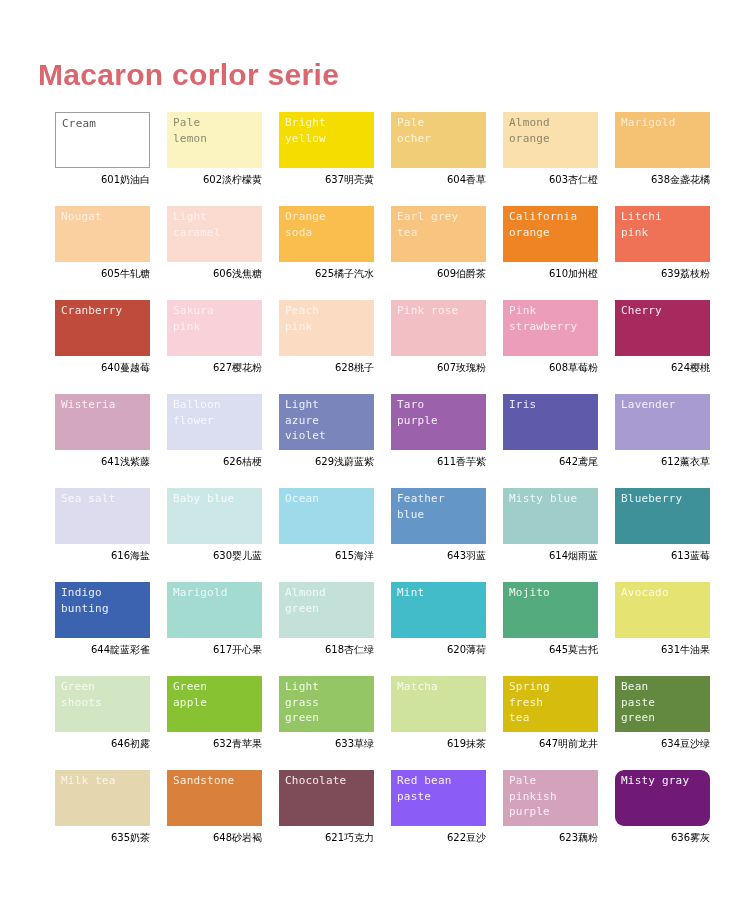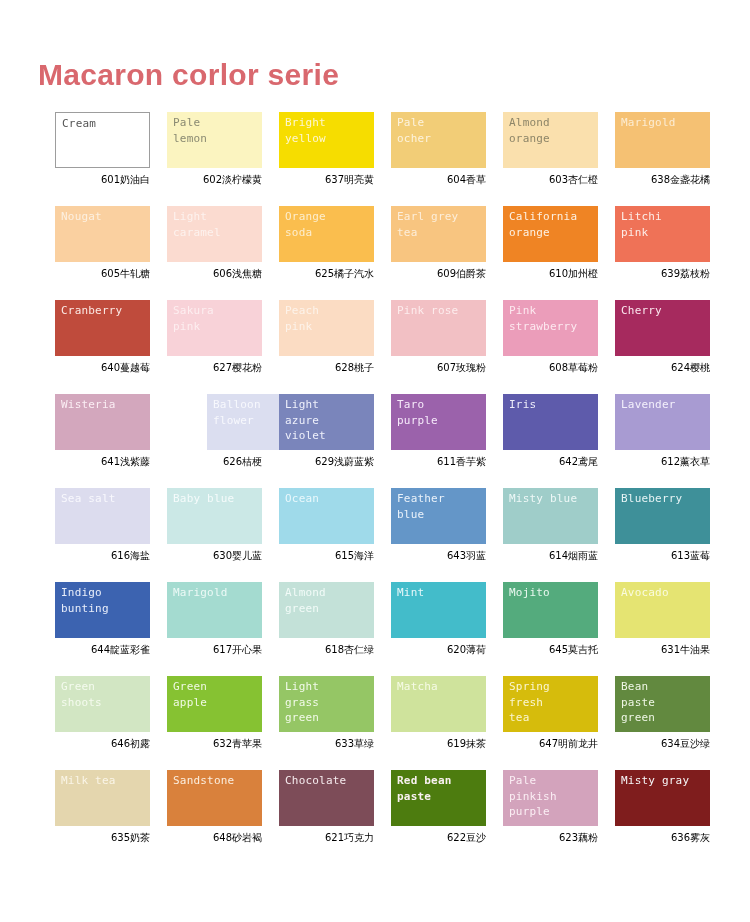--- a/index.html
+++ b/index.html
@@ -210,21 +210,21 @@
         </div>
         <div class="cn-label">624樱桃</div>
       </div>
       <div class="cell">
         <div class="swatch" style="background: rgb(211, 167, 189);">
           <div class="swatch-label" style="color: rgb(251, 238, 244);">Wisteria</div>
         </div>
         <div class="cn-label">641浅紫藤</div>
       </div>
       <div class="cell">
-        <div class="swatch" style="background: rgb(219, 222, 240); margin-left: 40px;">
+        <div class="swatch" style="background: rgb(219, 222, 240);">
           <div class="swatch-label" style="color: rgb(247, 248, 253);">Balloon
 flower</div>
         </div>
         <div class="cn-label">626桔梗</div>
       </div>
       <div class="cell">
         <div class="swatch" style="background: rgb(122, 133, 187);">
           <div class="swatch-label" style="color: rgb(238, 240, 251);">Light
 azure
 violet</div>
@@ -381,35 +381,35 @@
         </div>
         <div class="cn-label">648砂岩褐</div>
       </div>
       <div class="cell">
         <div class="swatch" style="background: rgb(125, 76, 88);">
           <div class="swatch-label" style="color: rgb(246, 235, 238);">Chocolate</div>
         </div>
         <div class="cn-label">621巧克力</div>
       </div>
       <div class="cell">
-        <div class="swatch" style="background: #4d7c0f; font-weight: bold;">
+        <div class="swatch" style="background: #8b5cf6;">
           <div class="swatch-label" style="color: rgb(249, 241, 241);">Red bean
 paste</div>
         </div>
         <div class="cn-label">622豆沙</div>
       </div>
       <div class="cell">
         <div class="swatch" style="background: rgb(211, 163, 188);">
           <div class="swatch-label" style="color: rgb(251, 238, 244);">Pale
 pinkish
 purple</div>
         </div>
         <div class="cn-label">623藕粉</div>
       </div>
       <div class="cell">
-        <div class="swatch" style="background: #7f1d1d;">
+        <div class="swatch" style="background: #701a75; border-radius: 9px;">
           <div class="swatch-label" style="color: rgb(246, 247, 248);">Misty gray</div>
         </div>
         <div class="cn-label">636雾灰</div>
       </div>
     </div>
 
 </div>
 
 </body></html>

